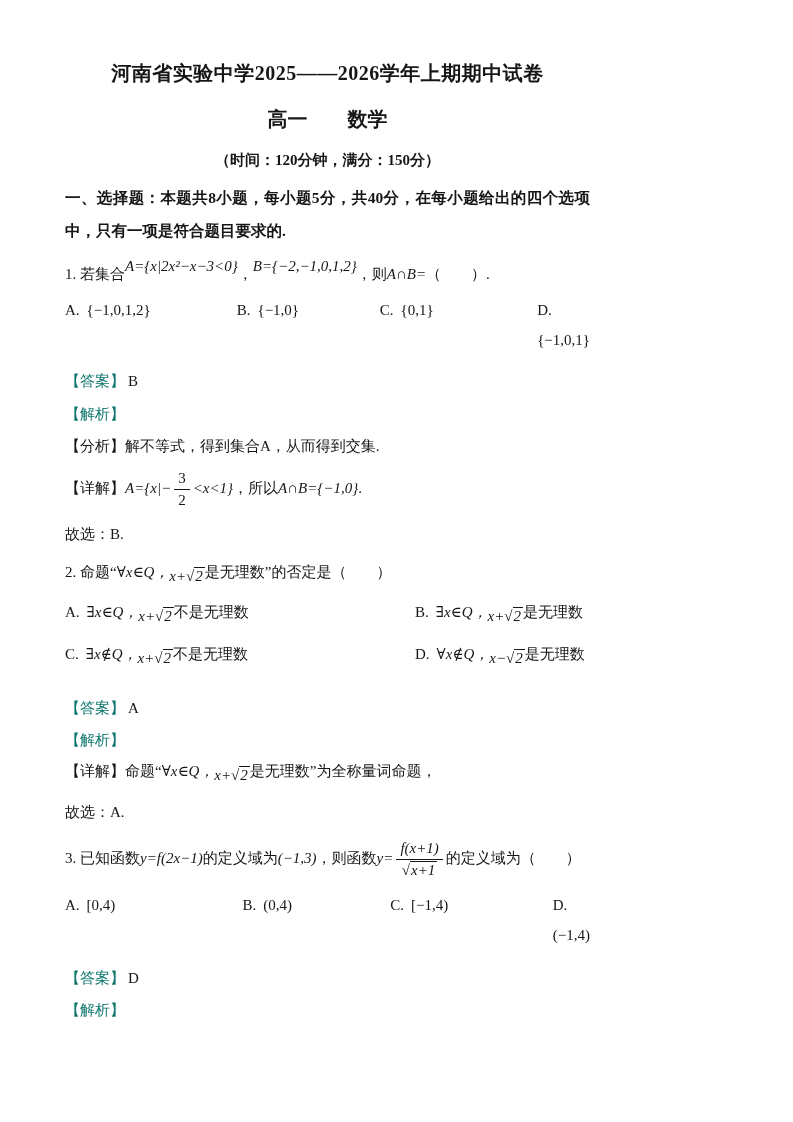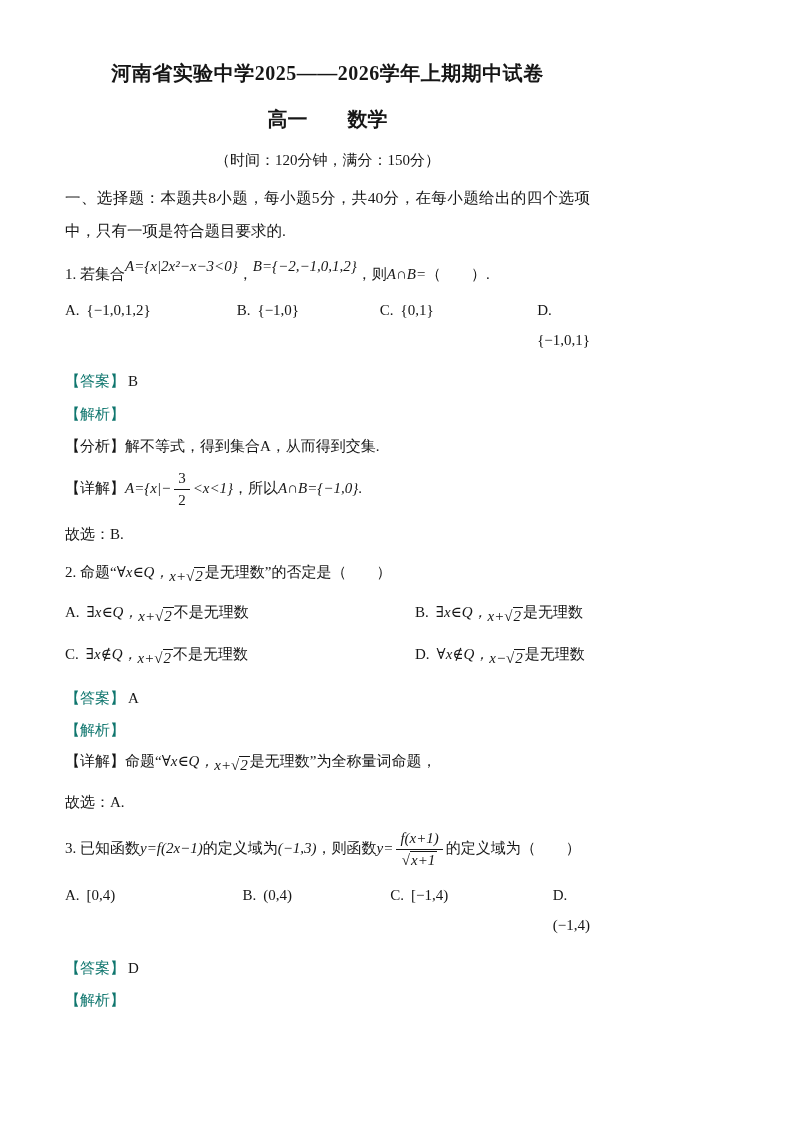--- a/index.html
+++ b/index.html
@@ -5,22 +5,22 @@
   * { margin:0; padding:0; box-sizing:border-box; }
   html,body { background:#ffffff; }
   body {
     width:793px; height:1122px;
     font-family:"Liberation Serif","DejaVu Serif",serif;
     color:#161616;
   }
   .page { width:656px; height:1122px; padding:58px 66px 0 65px; overflow:hidden; background:#fff; }
   .title    { font-size:20px; font-weight:bold; text-align:center; line-height:30px; letter-spacing:0.5px; }
   .subtitle { font-size:20px; font-weight:bold; text-align:center; line-height:30px; margin-top:16px; }
-  .meta     { font-size:15px; font-weight:normal; text-align:center; line-height:22px; margin-top:15px; }
-  .section  { font-size:15.5px; font-weight:normal; line-height:33px; margin-top:10px; text-align:justify; }
+  .meta     { font-size:15px; font-weight:bold; text-align:center; line-height:22px; margin-top:15px; }
+  .section  { font-size:15.5px; font-weight:bold; line-height:33px; margin-top:10px; text-align:justify; }
   .para { font-size:15px; line-height:24px; }
   .stem { font-size:15px; line-height:34px; }
   .m { font-style:italic; }
   .up  { position:relative; top:-8px; }
   .low { position:relative; top:4px; }
   .blue { color:#0f766e; }
   .ansv { margin-left:3px; }
   
   .optrow { display:flex; margin-top:4px; font-size:15px; line-height:30px; }
   .optrow .c1{ width:180px; } .optrow .c2{ width:150px; } .optrow .c3{ width:165px; } .optrow .c4{ flex:1;font-family:Liberation Serif, serif; }
@@ -37,21 +37,21 @@
   .frac .den { display:block; padding:1px 4px 0; }
   
   .q1stem { margin-top:10px; }
   .ans1 { margin-top:14px; }
   .jx1  { margin-top:9px; }
   .fx1  { margin-top:8px; }
   .dt1  { margin-top:6px; font-size:15px; line-height:48px; }
   .gc1  { margin-top:10px; }
   .q2stem { margin-top:8px; line-height:36px; }
   .q2r1 { margin-top:4px; } .q2r2 { margin-top:6px; }
-  .ans2 { margin-top:14px; } .jx2 { margin-top:8px; } .fx2 { margin-top:4px; }
+  .ans2 { margin-top:24px; } .jx2 { margin-top:8px; } .fx2 { margin-top:4px; }
   .dt2a { margin-top:2px; font-size:15px; line-height:34px; }
   .dt2b { margin-top:8px; font-size:15px; line-height:34px; }
   .gc2  { margin-top:12px; }
   .q3stem { margin-top:6px; line-height:56px; }
   .q3row { margin-top:4px; }
   .ans3 { margin-top:16px; } .jx3 { margin-top:8px; }
 </style>
 </head>
 <body>
 

